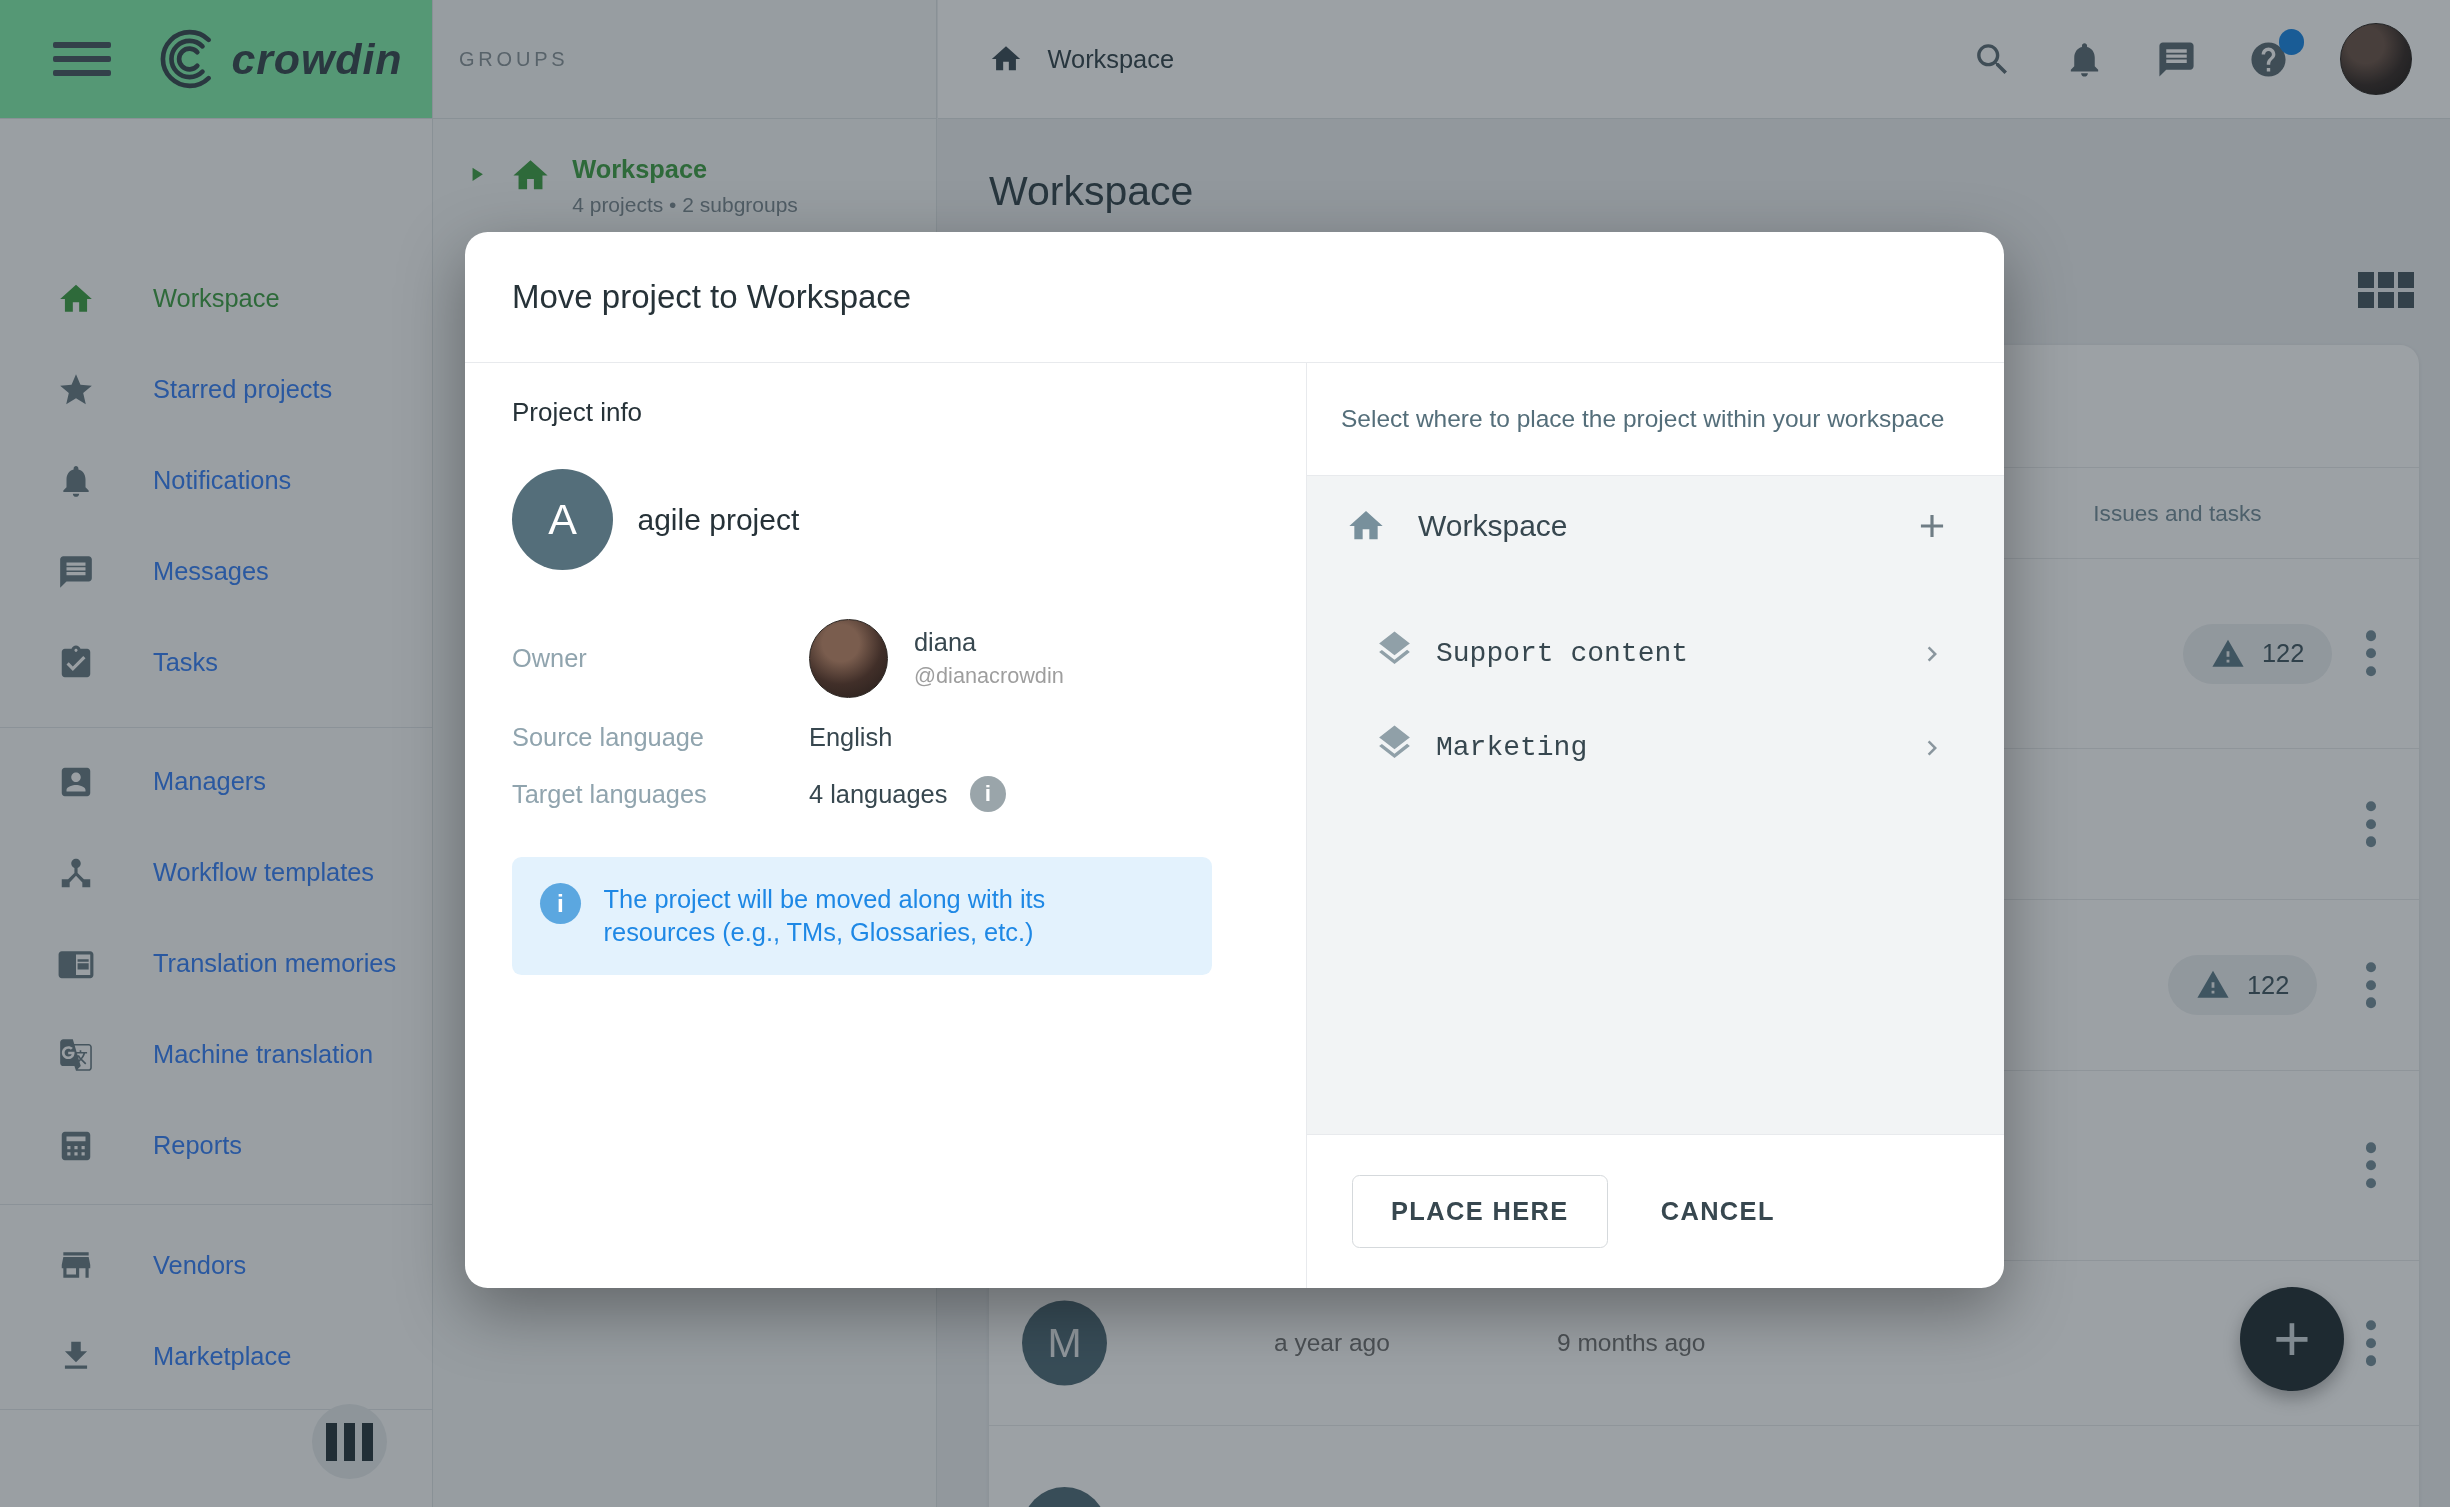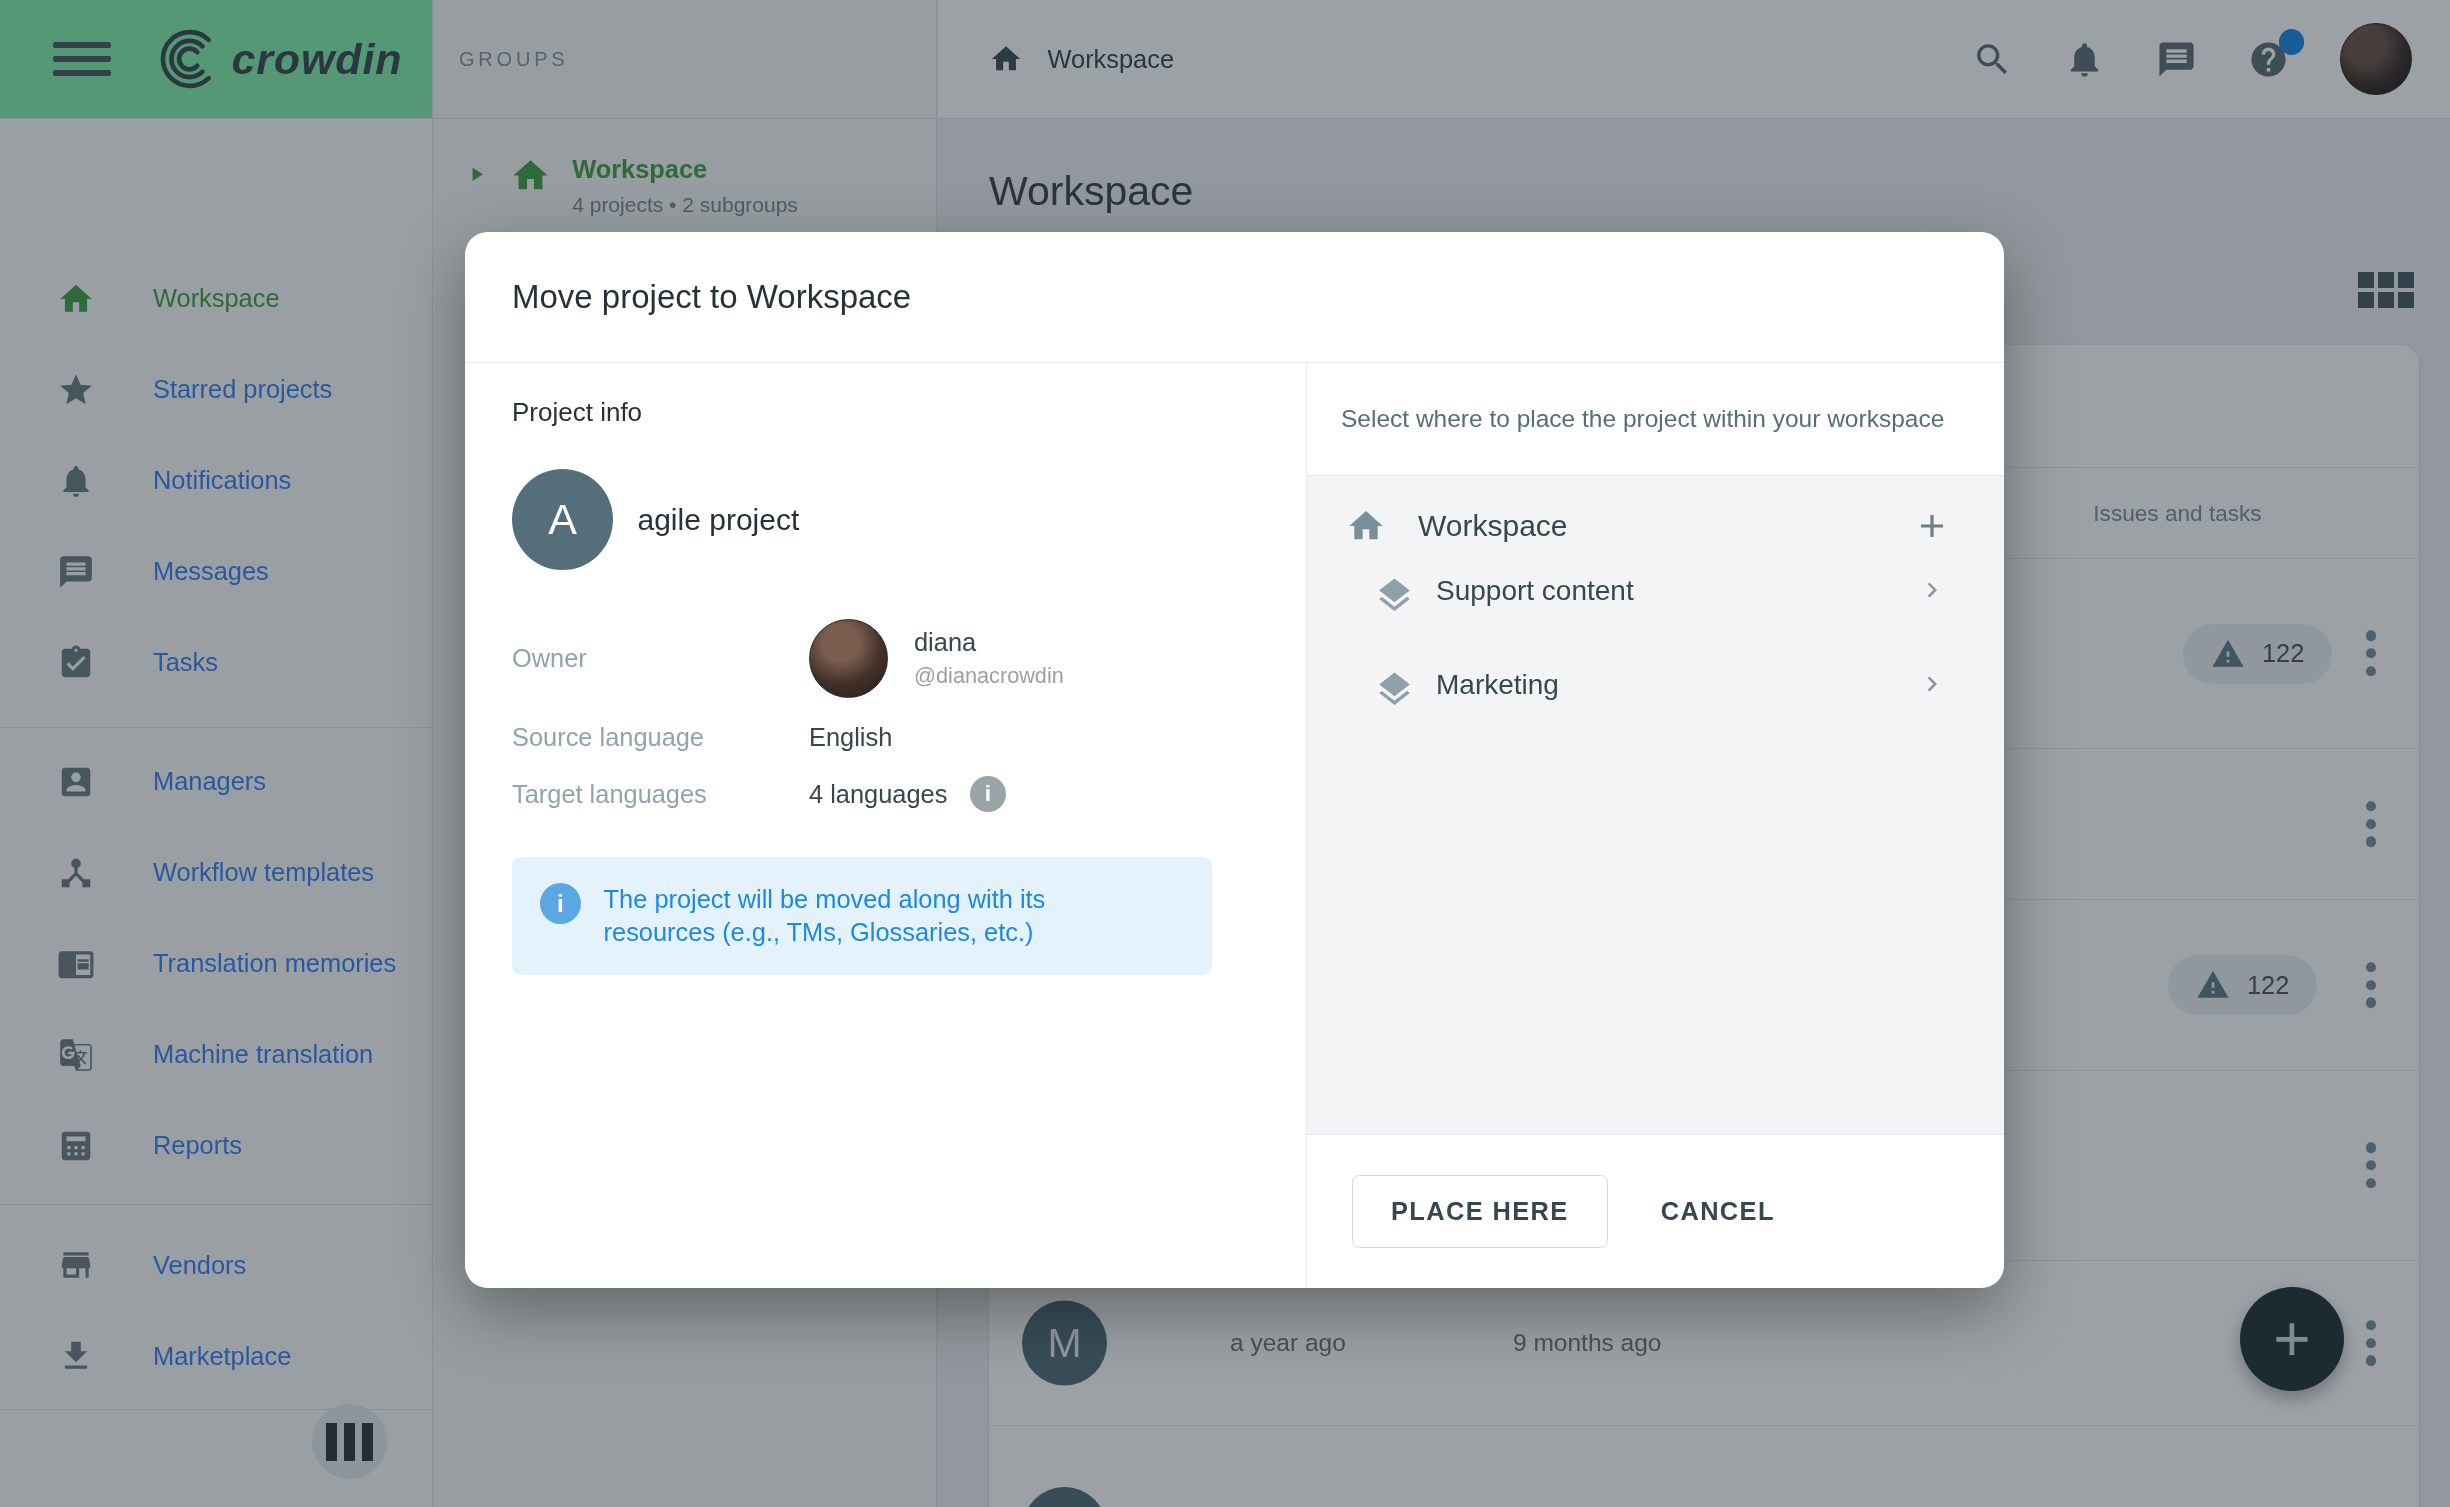--- a/index.html
+++ b/index.html
@@ -66,21 +66,21 @@
   .trow { position:relative; border-bottom:0.9px solid #e8eaed; }
   .r1 { height:190px; } .r2 { height:151px; } .r3 { height:171px; } .r4 { height:190px; } .r5 { height:165px; } .r6 { height:141px; border-bottom:none; }
   .kebab { position:absolute; left:1371px; top:50%; transform:translateY(-50%); display:flex; flex-direction:column; gap:7.5px; padding:5.7px; cursor:pointer; }
   .kebab i { width:10.4px; height:10.4px; border-radius:50%; background:#78909c; display:block; }
   .issue-badge { position:absolute; top:50%; transform:translateY(-50%); height:60px; padding:0 28px; border-radius:30px; background:#eceff1; display:flex; align-items:center; gap:17px; }
   .issue-badge .wicon { width:34px; height:34px; color:#607d8b; }
   .issue-badge .wicon svg { width:34px; height:34px; }
   .issue-badge .cnt { font-size:25.4px; color:#455a64; }
   .b1 { left:1194px; } .b3 { left:1179px; }
   .avatar-m { position:absolute; left:33px; top:50%; transform:translateY(-50%); width:85px; height:85px; border-radius:50%; background:#546e7a; color:#eceff1; font-size:41px; display:flex; align-items:center; justify-content:center; }
-  .stamp { position:absolute; top:50%; transform:translateY(-50%); font-size:24.5px; color:#757575; }
+  .stamp { position:absolute; top:50%; transform:translateY(-50%); font-size:24.5px; color:#757575;margin-left:44px; }
   .st1 { left:241px; } .st2 { left:524px; }
   .avatar-m.part { top:61px; transform:none; }
   .fab { position:absolute; left:1251px; top:26px; width:104px; height:104px; border-radius:50%; background:#263238; color:#cfd8dc; display:flex; align-items:center; justify-content:center; font-size:64px; font-weight:300; cursor:pointer; box-shadow:0 7.5px 17px rgba(0,0,0,.3); }
 
   
   .overlay { position:absolute; inset:0; background:rgba(20,32,40,0.42); z-index:10; }
   .modal { position:absolute; z-index:20; left:465px; top:232px; width:1539px; height:1056px; background:#fff; border-radius:22.6px; box-shadow:0 22.6px 66px rgba(0,0,0,.35); overflow:hidden; display:flex; flex-direction:column; }
   .modal-head { height:131px; border-bottom:0.9px solid #e8eaed; display:flex; align-items:center; padding-left:47px; flex:0 0 auto; }
   .modal-title { font-size:33px; font-weight:500; color:#263238; }
   .modal-body { flex:1; display:flex; min-height:0;gap:48px; }
@@ -105,21 +105,21 @@
   .note-text { font-size:25.4px; line-height:33px; color:#1e88e5; }
   .m-right { flex:1; border-left:0.9px solid #e8eaed; display:flex; flex-direction:column; min-height:0; }
   .sel-head { height:113px; display:flex; align-items:center; padding-left:34px; border-bottom:0.9px solid #e8eaed; font-size:24.5px; color:#546e7a; flex:0 0 auto; }
   .tree-panel { flex:1; background:#f2f4f5; }
   .wrow { height:99px; display:flex; align-items:center; padding:0 53px 0 39px; cursor:pointer; }
   .wrow .hico { width:40px; height:40px; color:#78909c; }
   .wrow .hico svg { width:40px; height:40px; }
   .wrow .wlabel { font-size:30px; font-weight:500; color:#37474f; margin-left:32px; }
   .wrow .plus { margin-left:auto; width:38px; height:38px; color:#6f7d85; cursor:pointer; }
   .wrow .plus svg { width:38px; height:38px; }
-  .grow { height:94px; display:flex; align-items:flex-start; padding:0 57px 0 67px; cursor:pointer; }
+  .grow { height:94px; display:flex; align-items:flex-end; padding:0 57px 0 67px; cursor:pointer;font-family:Liberation Mono, monospace; }
   .grow .lico { width:41px; height:41px; color:#90a0a8; }
   .grow .lico svg { width:41px; height:41px; }
   .grow .glabel { font-size:28px; color:#37474f; margin-left:21px; }
   .grow .chev { margin-left:auto; width:30px; height:30px; color:#8a969e; }
   .grow .chev svg { width:30px; height:30px; }
   .modal-foot { height:154px; border-top:0.9px solid #e8eaed; display:flex; align-items:center; padding-left:45px; flex:0 0 auto; }
   .btn-outline { background:#fff; border:1.9px solid #d5d9dc; border-radius:7.5px; padding:21px 38px; font-size:25.4px; font-weight:600; letter-spacing:1.4px; color:#37474f; cursor:pointer; font-family:inherit; }
   .btn-text { background:none; border:none; margin-left:53px; font-size:25.4px; font-weight:600; letter-spacing:1.4px; color:#37474f; cursor:pointer; font-family:inherit; }
 </style>
 </head>

